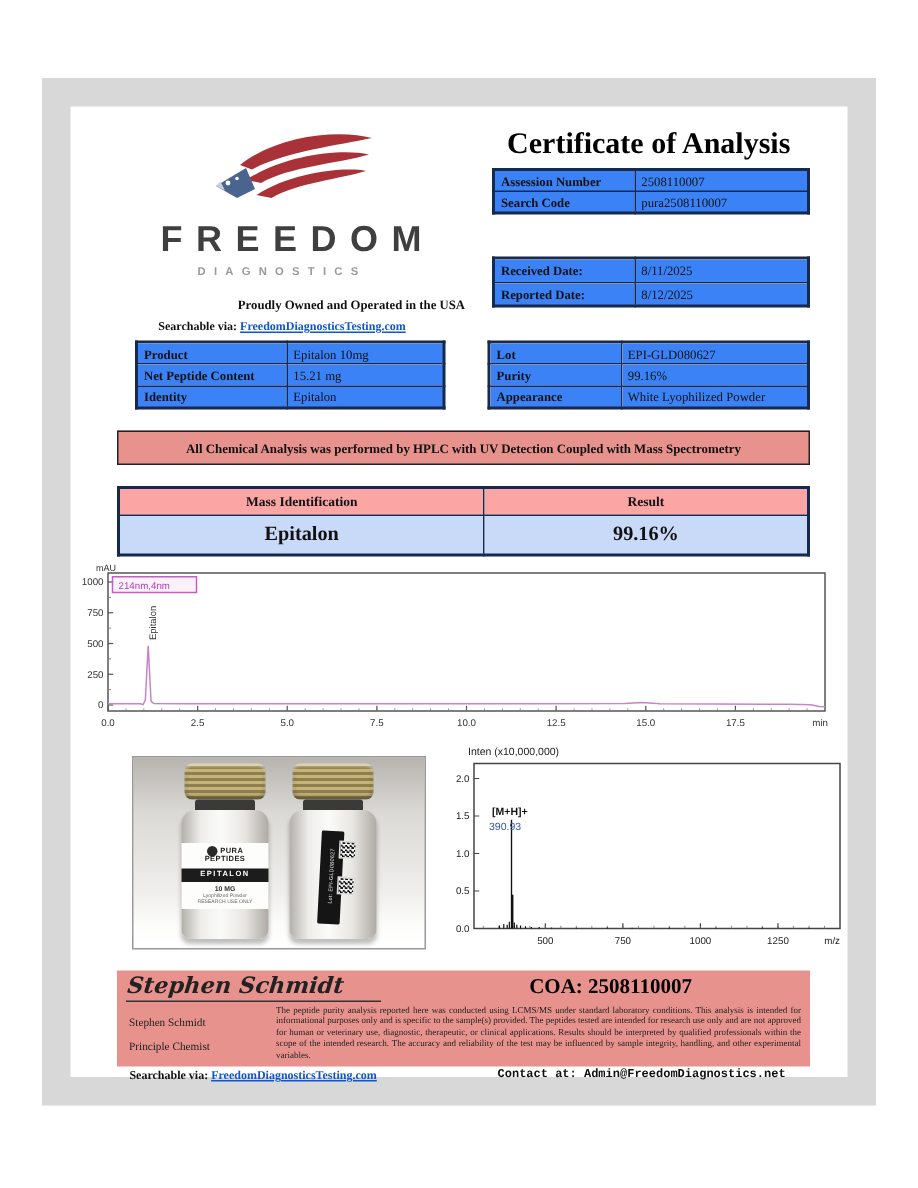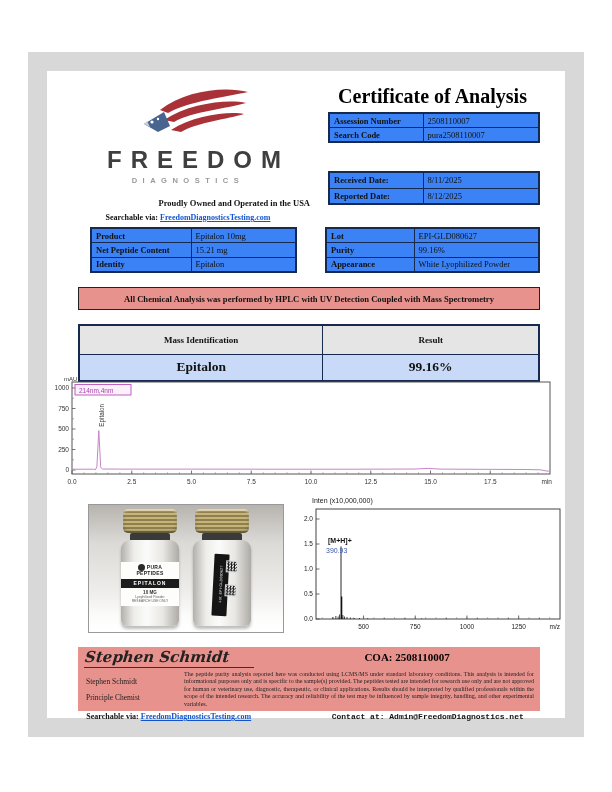--- a/index.html
+++ b/index.html
@@ -41,21 +41,21 @@
   #product-table td.lbl { width:100px; }
   #lot-table { left:325px; top:227px; width:215px; }
   #lot-table td.lbl { width:88px; }
 
   .banner { position:absolute; left:78px; top:287px; width:462px; height:23px;
             background:#e8928d; border:1.5px solid #222; display:flex; align-items:center;
             justify-content:center; font-size:8.6px; font-weight:bold; color:#111; }
 
   #mass-table { left:78px; top:324px; width:462px; border:2px solid #16294f; }
   #mass-table td { border:1.5px solid #16294f; text-align:center; white-space:nowrap; }
-  #mass-table td.hdr { background:#e5e5e5; font-weight:bold; font-size:9px; height:29px; }
+  #mass-table td.hdr { background:#fca5a5; font-weight:bold; font-size:9px; height:18px; }
   #mass-table td.big { background:#c9daf8; font-weight:bold; font-size:13.5px; height:27px; }
   #mass-table td.c1 { width:53%; }
 
   
   #chrom-svg { position:absolute; left:50px; top:374px; }
   #spec-svg  { position:absolute; left:286px; top:493px; }
 
   
   .photo { position:absolute; left:88px; top:504px; width:196px; height:129px;
            background:linear-gradient(180deg,#b7b4b0 0%,#dcdad6 30%,#efeeec 70%,#fcfcfb 88%,#ffffff 100%);
@@ -86,21 +86,21 @@
                   text-align:center; letter-spacing:.2px; }
   .qr { position:absolute; right:-9px; width:12px; height:12px;
         background:repeating-conic-gradient(#111 0 25%, #f5f5f5 0 50%) 0 0/3px 3px; border:1px solid #ddd; }
 
   
   .sigblock { position:absolute; left:78px; top:647px; width:462px; height:64px; background:#e8928d; }
   .sig-script { position:absolute; left:7px; top:1px; font-family:"DejaVu Serif", serif;
                 font-style:italic; font-weight:bold; font-size:15px; color:#222;
                 border-bottom:1px solid #333; padding:0 26px 1px 0; transform:skewX(-6deg); }
   .coa-head { position:absolute; left:200px; top:4px; width:258px; text-align:center;
-              font-size:11px; font-weight:bold; color:#000;font-family:Liberation Serif, serif; }
+              font-size:14px; font-weight:bold; color:#000;font-family:Liberation Serif, serif; }
   .sig-name { position:absolute; left:8px; top:30px; font-size:7.5px; color:#222; }
   .sig-title { position:absolute; left:8px; top:46px; font-size:7.5px; color:#222; }
   .disclaimer { position:absolute; left:106px; top:24px; width:350px; font-size:6px;
                 line-height:7.4px; color:#222; text-align:justify; }
 
   .footer { position:absolute; left:47px; top:712px; width:518px; display:flex; }
   .footer-left { width:47%; text-align:center; font-size:8px; font-weight:bold; color:#111; }
   .footer-right { width:53%; text-align:center; font-size:8px; font-weight:bold; color:#111;font-family:Liberation Mono, monospace; }
 </style>
 </head>

